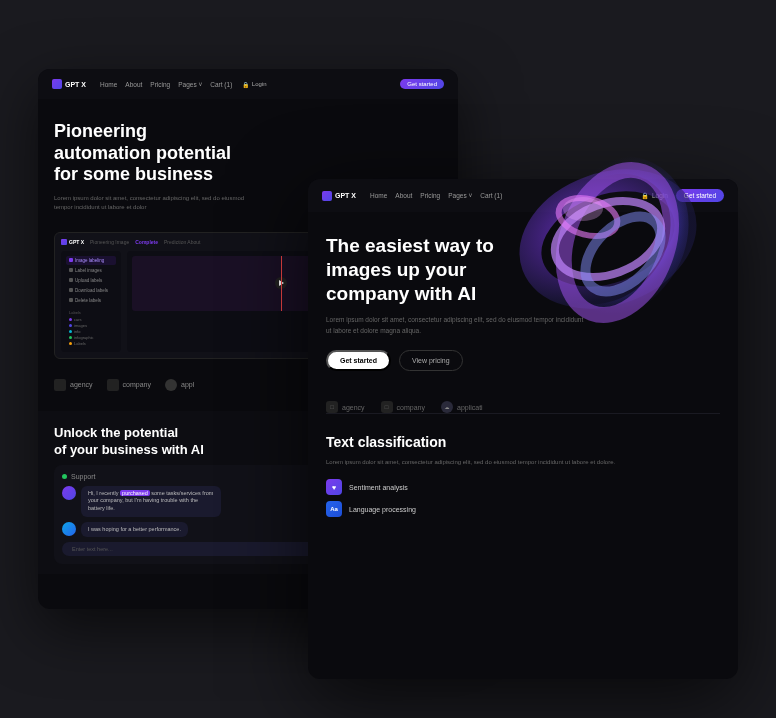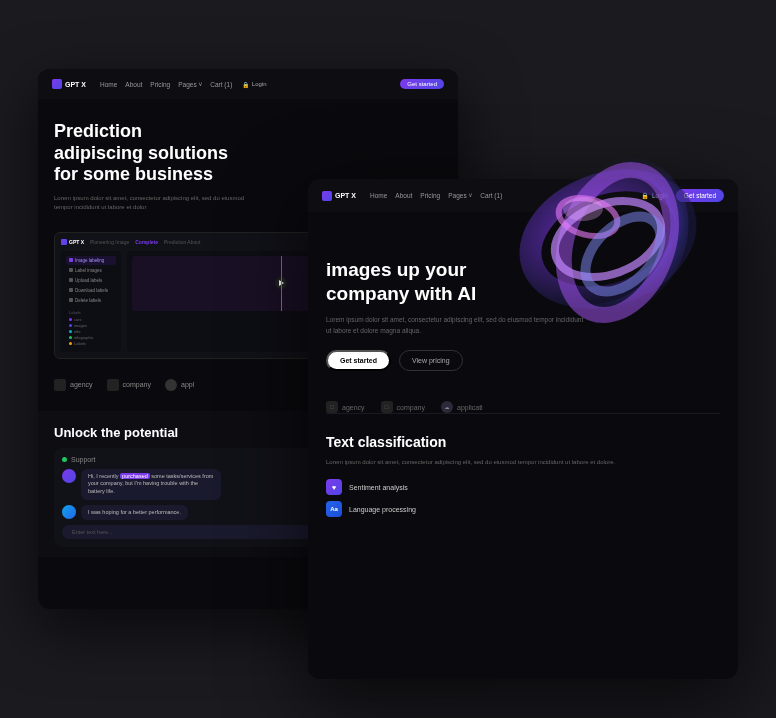--- a/index.html
+++ b/index.html
@@ -544,22 +544,22 @@
       </div>
       <div class="back-login">
         <span>🔒</span>
         <span>Login</span>
       </div>
       <div class="back-nav-btn">Get started</div>
     </div>
 
     <div class="back-hero">
       <div class="back-hero-title">
-        <span>Prediction</span><br>
-        <span>adipiscing solutions</span><br>
+        <span>Pioneering</span><br>
+        <span>automation potential</span><br>
         <span>for some business</span>
       </div>
       <div class="back-hero-sub">Lorem ipsum dolor sit amet, consectetur adipiscing elit, sed do eiusmod tempor incididunt ut labore et dolor</div>
     </div>
 
     <div class="dashboard-preview">
       <div class="dash-top-bar">
         <div class="dash-logo-small">
           <div class="dash-logo-icon"></div>
           <span>GPT X</span>
@@ -638,20 +638,21 @@
       </div>
       <div class="brand-item">
         <div class="brand-icon" style="background:#333;border-radius:50%"></div>
         <span>appl</span>
       </div>
     </div>
 
     <div class="back-bottom-section">
       <div class="back-bottom-title">
         <span>Unlock the potential</span><br>
+        <span>of your business with AI</span>
       </div>
 
       <div class="chat-preview">
         <div class="chat-header">
           <div class="chat-dot"></div>
           <span>Support</span>
         </div>
         <div class="chat-msg">
           <div class="chat-avatar"></div>
           <div class="chat-bubble">
@@ -725,21 +726,21 @@
         <div class="front-login">
           <span>🔒</span>
           <span>Login</span>
         </div>
         <div class="front-nav-btn">Get started</div>
       </div>
     </div>
 
     <div class="front-hero">
       <div class="front-hero-title">
-        <br>
+        <span>The easiest way to</span><br>
         <span>images up your</span><br>
         <span>company with AI</span>
       </div>
       <div class="front-hero-sub">Lorem ipsum dolor sit amet, consectetur adipiscing elit, sed do eiusmod tempor incididunt ut labore et dolore magna aliqua.</div>
       <div class="front-hero-buttons">
         <button class="btn-primary">Get started</button>
         <button class="btn-secondary">View pricing</button>
       </div>
     </div>
 

